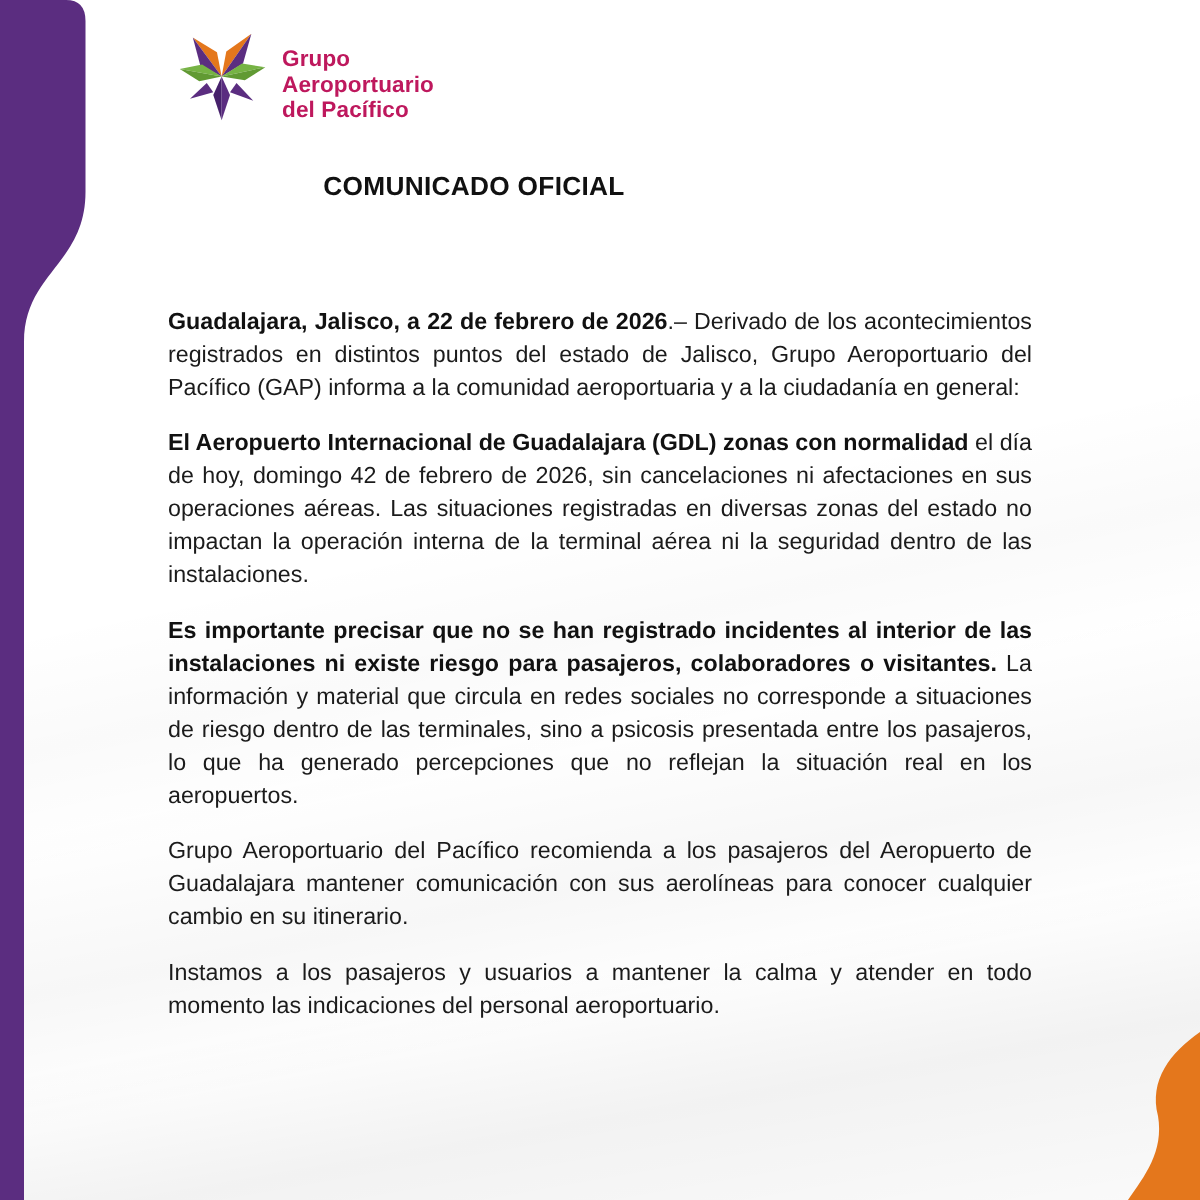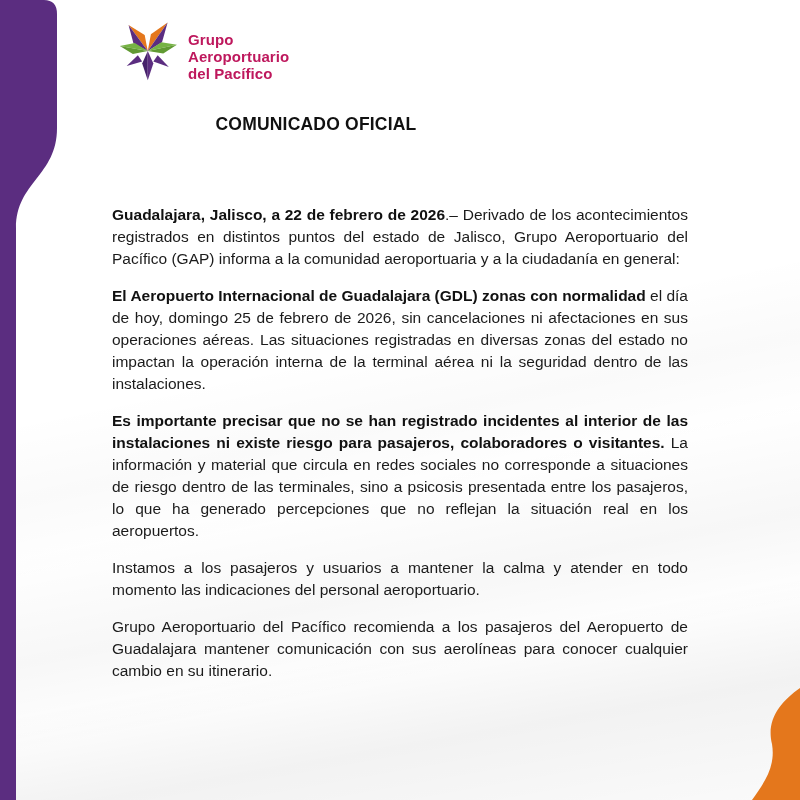--- a/index.html
+++ b/index.html
@@ -87,19 +87,19 @@
       <div>del Pacífico</div>
     </div>
   </div>
 
   <div class="titleblock">
     <div class="tline">COMUNICADO OFICIAL</div>
   </div>
 
   <div class="content">
       <p class="para"><strong>Guadalajara, Jalisco, a 22 de febrero de 2026</strong><span>.– Derivado de los acontecimientos registrados en distintos puntos del estado de Jalisco, Grupo Aeroportuario del Pacífico (GAP) informa a la comunidad aeroportuaria y a la ciudadanía en general:</span></p>
-      <p class="para"><strong>El Aeropuerto Internacional de Guadalajara (GDL) zonas con normalidad</strong><span> el día de hoy, domingo 25 de febrero de 2026, sin cancelaciones ni afectaciones en sus operaciones aéreas. Las situaciones registradas en diversas zonas del estado no impactan la operación interna de la terminal aérea ni la seguridad dentro de las instalaciones.</span></p>
+      <p class="para"><strong>El Aeropuerto Internacional de Guadalajara (GDL) zonas con normalidad</strong><span> el día de hoy, domingo 42 de febrero de 2026, sin cancelaciones ni afectaciones en sus operaciones aéreas. Las situaciones registradas en diversas zonas del estado no impactan la operación interna de la terminal aérea ni la seguridad dentro de las instalaciones.</span></p>
       <p class="para"><strong>Es importante precisar que no se han registrado incidentes al interior de las instalaciones ni existe riesgo para pasajeros, colaboradores o visitantes.</strong><span> La información y material que circula en redes sociales no corresponde a situaciones de riesgo dentro de las terminales, sino a psicosis presentada entre los pasajeros, lo que ha generado percepciones que no reflejan la situación real en los aeropuertos.</span></p>
+      <p class="para"><span>Grupo Aeroportuario del Pacífico recomienda a los pasajeros del Aeropuerto de Guadalajara mantener comunicación con sus aerolíneas para conocer cualquier cambio en su itinerario.</span></p>
       <p class="para"><span>Instamos a los pasajeros y usuarios a mantener la calma y atender en todo momento las indicaciones del personal aeroportuario.</span></p>
-      <p class="para"><span>Grupo Aeroportuario del Pacífico recomienda a los pasajeros del Aeropuerto de Guadalajara mantener comunicación con sus aerolíneas para conocer cualquier cambio en su itinerario.</span></p>
     </div>
 
 </div>
 
 </body></html>

